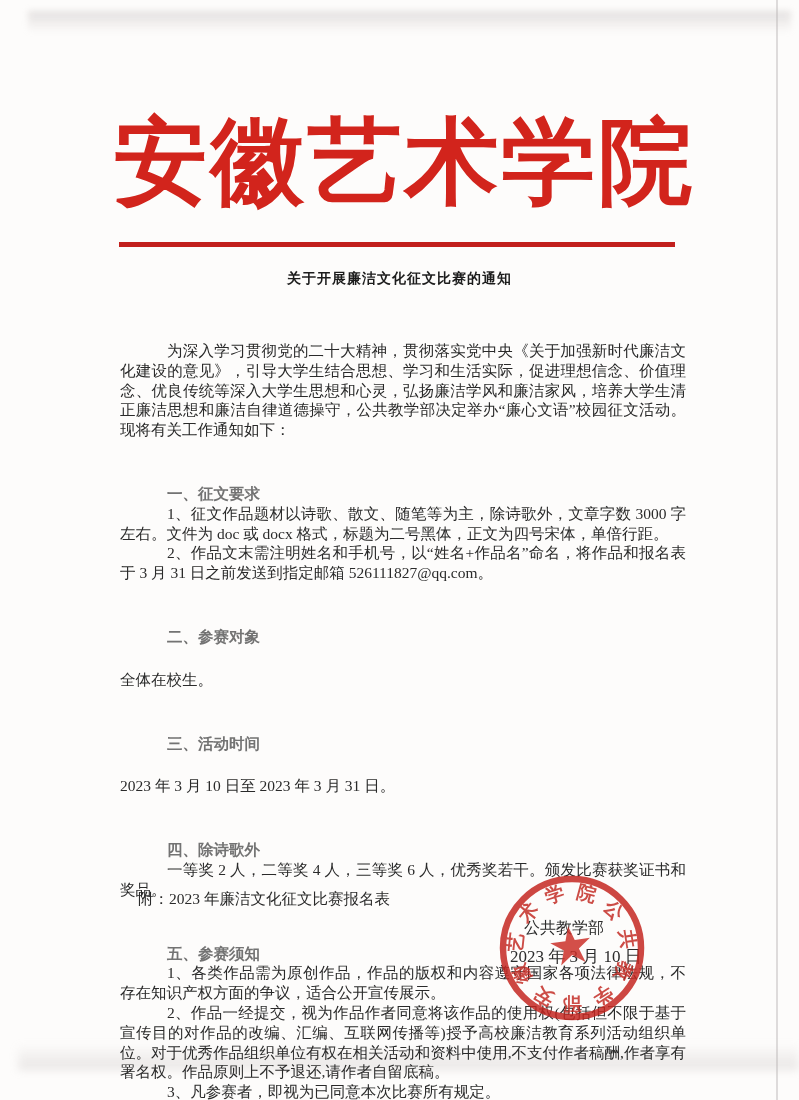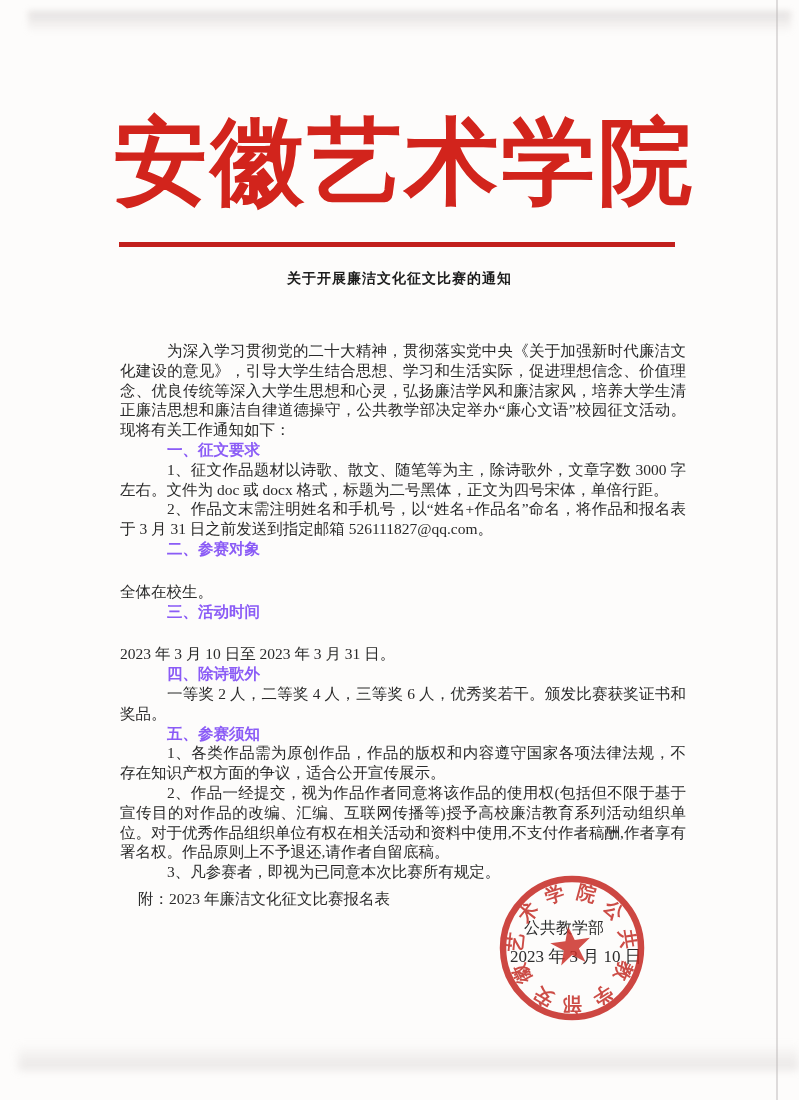--- a/index.html
+++ b/index.html
@@ -24,21 +24,21 @@
 
   .doc-title{position:absolute;top:270px;left:0;width:100%;text-align:center;
     font-size:14px;font-weight:bold;letter-spacing:1px;color:#1c1c1c;}
 
   .doc-body{position:absolute;left:120px;top:341px;width:566px;
     font-size:15.5px;line-height:19.8px;color:#2a2a2a;text-align:justify;z-index:1;}
   .doc-body p{margin:0;padding:0;}
   .doc-body .para{text-indent:47px;}
   .doc-body .flush{text-indent:0;margin-top:23px;}
   .doc-body .heading{text-indent:47px;font-weight:700;
-    font-family:"Liberation Sans","DejaVu Sans",sans-serif;color:#8b5cf6;}
+    font-family:"Liberation Sans","DejaVu Sans",sans-serif;color:#737373;margin-top:44px;}
 
   .attachment{position:absolute;left:138px;top:889px;font-size:15.5px;color:#2a2a2a;z-index:1;}
 
   .sig-dept{position:absolute;left:524px;top:918px;font-size:16px;color:#2b2b2b;z-index:2;}
   .sig-date{position:absolute;left:510px;top:945px;font-size:17px;color:#2b2b2b;z-index:2;}
 
   .stamp{position:absolute;left:498px;top:875px;width:148px;height:148px;z-index:3;opacity:0.84;}
   .stamp text{font-family:"Liberation Serif","DejaVu Serif",serif;font-weight:bold;font-size:19px;}
 </style>
 </head>

